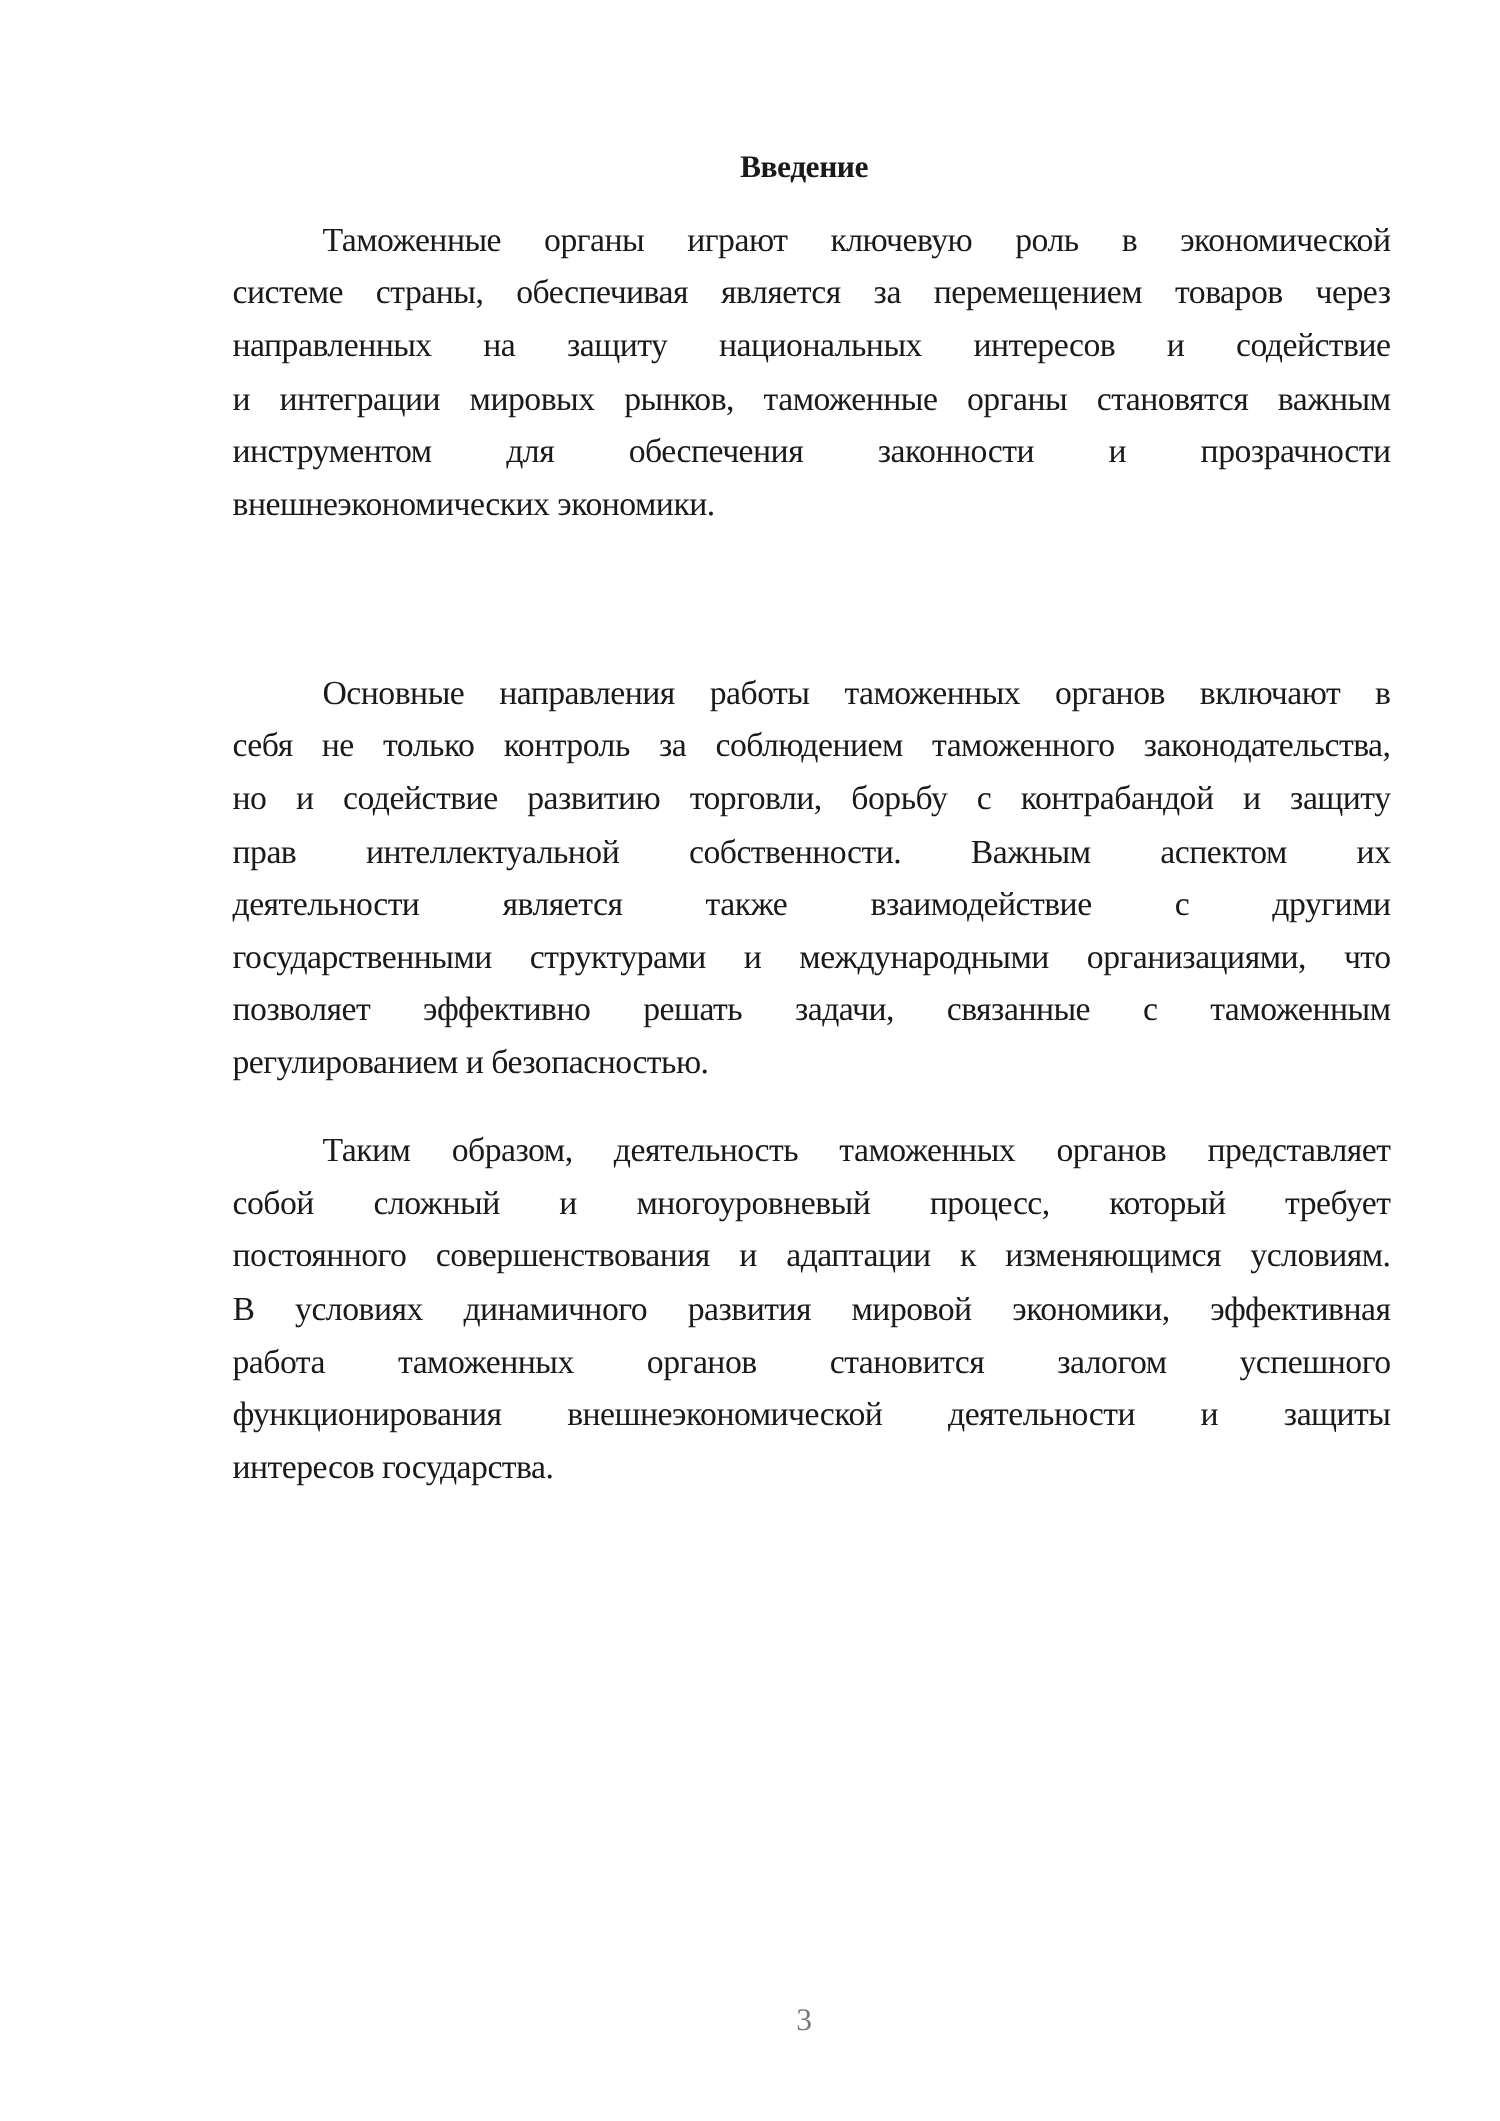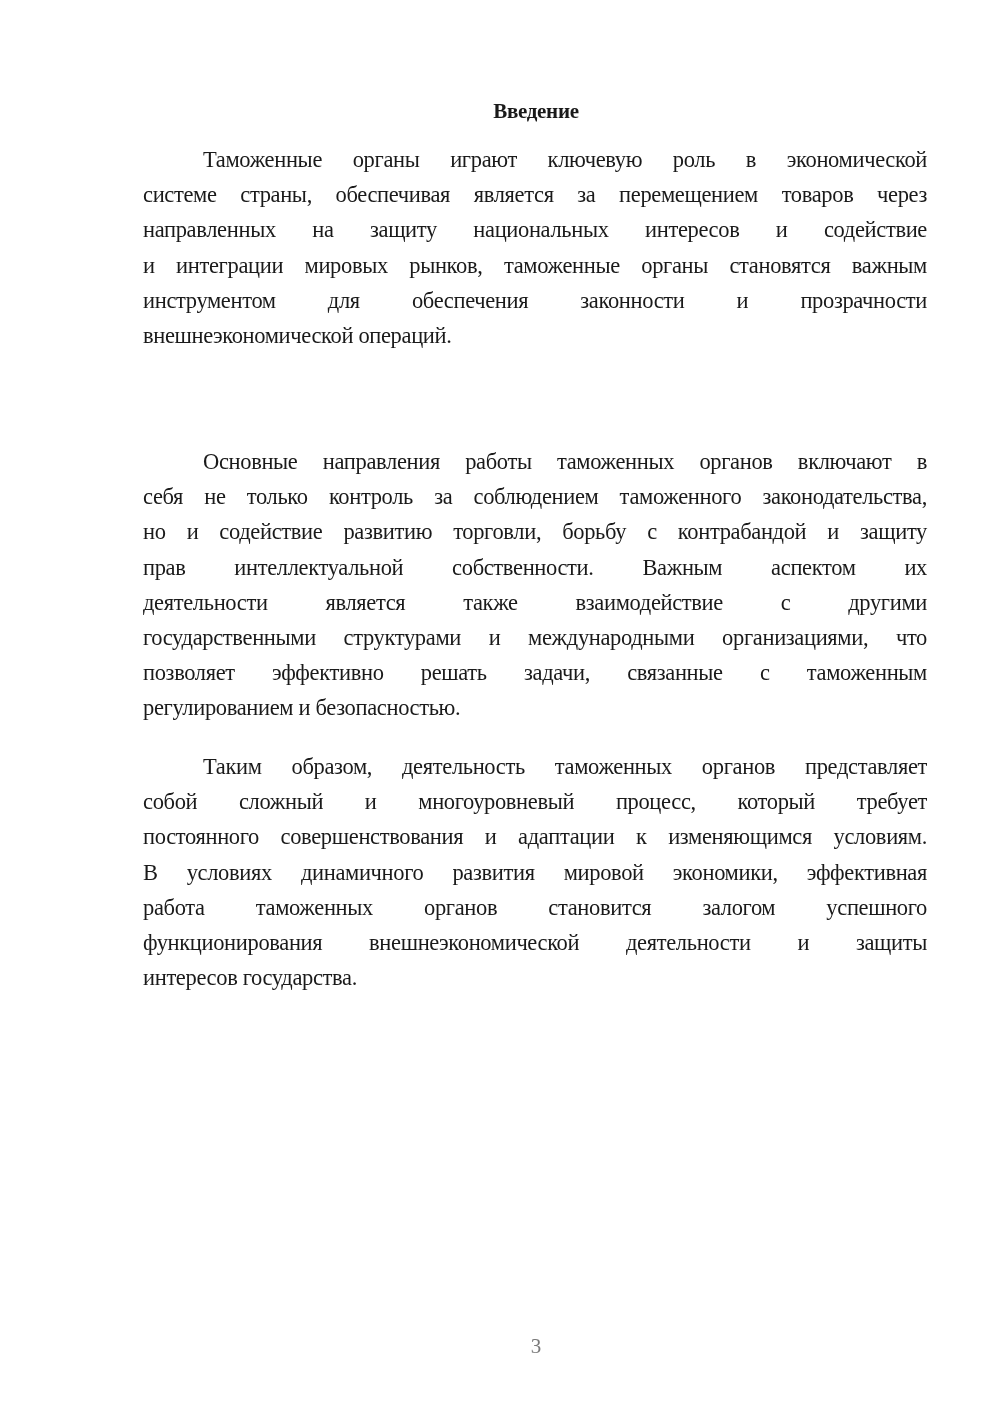--- a/index.html
+++ b/index.html
@@ -41,20 +41,21 @@
     .line {
       height: 35.2px;
       line-height: 35.2px;
       font-size: 22.5px;
       white-space: nowrap;
       text-align: justify;
       text-align-last: justify;
       letter-spacing: -0.35px;
       word-spacing: 0px;
       transform-origin: left center;
+      margin-left: 12px;
     }
     .line.indent {
       padding-left: 60px;
     }
     .line.last {
       text-align-last: left;
     }
     .p1 { top: 142px; }
     .p2 { top: 444px; }
     .p3 { top: 749px; }
@@ -75,21 +76,21 @@
 <div class="page">
 
   <div class="title">Введение</div>
 
   <div class="para p1">
     <div class="line indent">Таможенные органы играют ключевую роль в экономической</div>
     <div class="line">системе страны, обеспечивая является за перемещением товаров через</div>
     <div class="line">направленных на защиту национальных интересов и содействие</div>
     <div class="line">и интеграции мировых рынков, таможенные органы становятся важным</div>
     <div class="line">инструментом для обеспечения законности и прозрачности</div>
-    <div class="line last">внешнеэкономической операций.</div>
+    <div class="line last">внешнеэкономических экономики.</div>
   </div>
 
   <div class="para p3">
     <div class="line indent">Таким образом, деятельность таможенных органов представляет</div>
     <div class="line">собой сложный и многоуровневый процесс, который требует</div>
     <div class="line">постоянного совершенствования и адаптации к изменяющимся условиям.</div>
     <div class="line">В условиях динамичного развития мировой экономики, эффективная</div>
     <div class="line">работа таможенных органов становится залогом успешного</div>
     <div class="line">функционирования внешнеэкономической деятельности и защиты</div>
     <div class="line last">интересов государства.</div>

